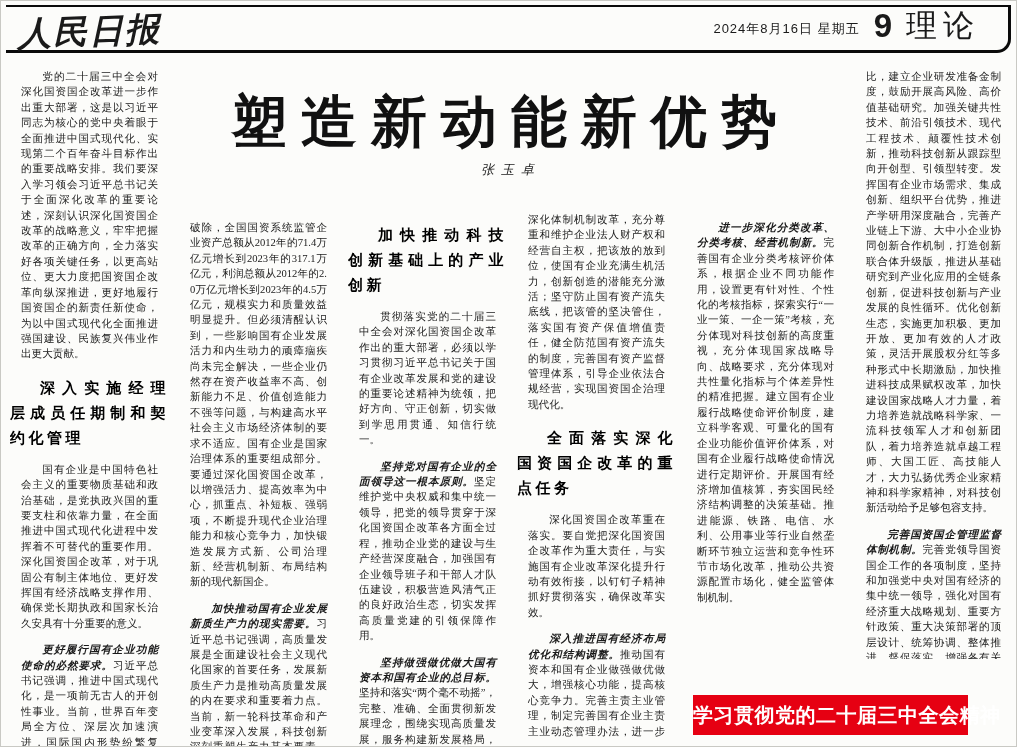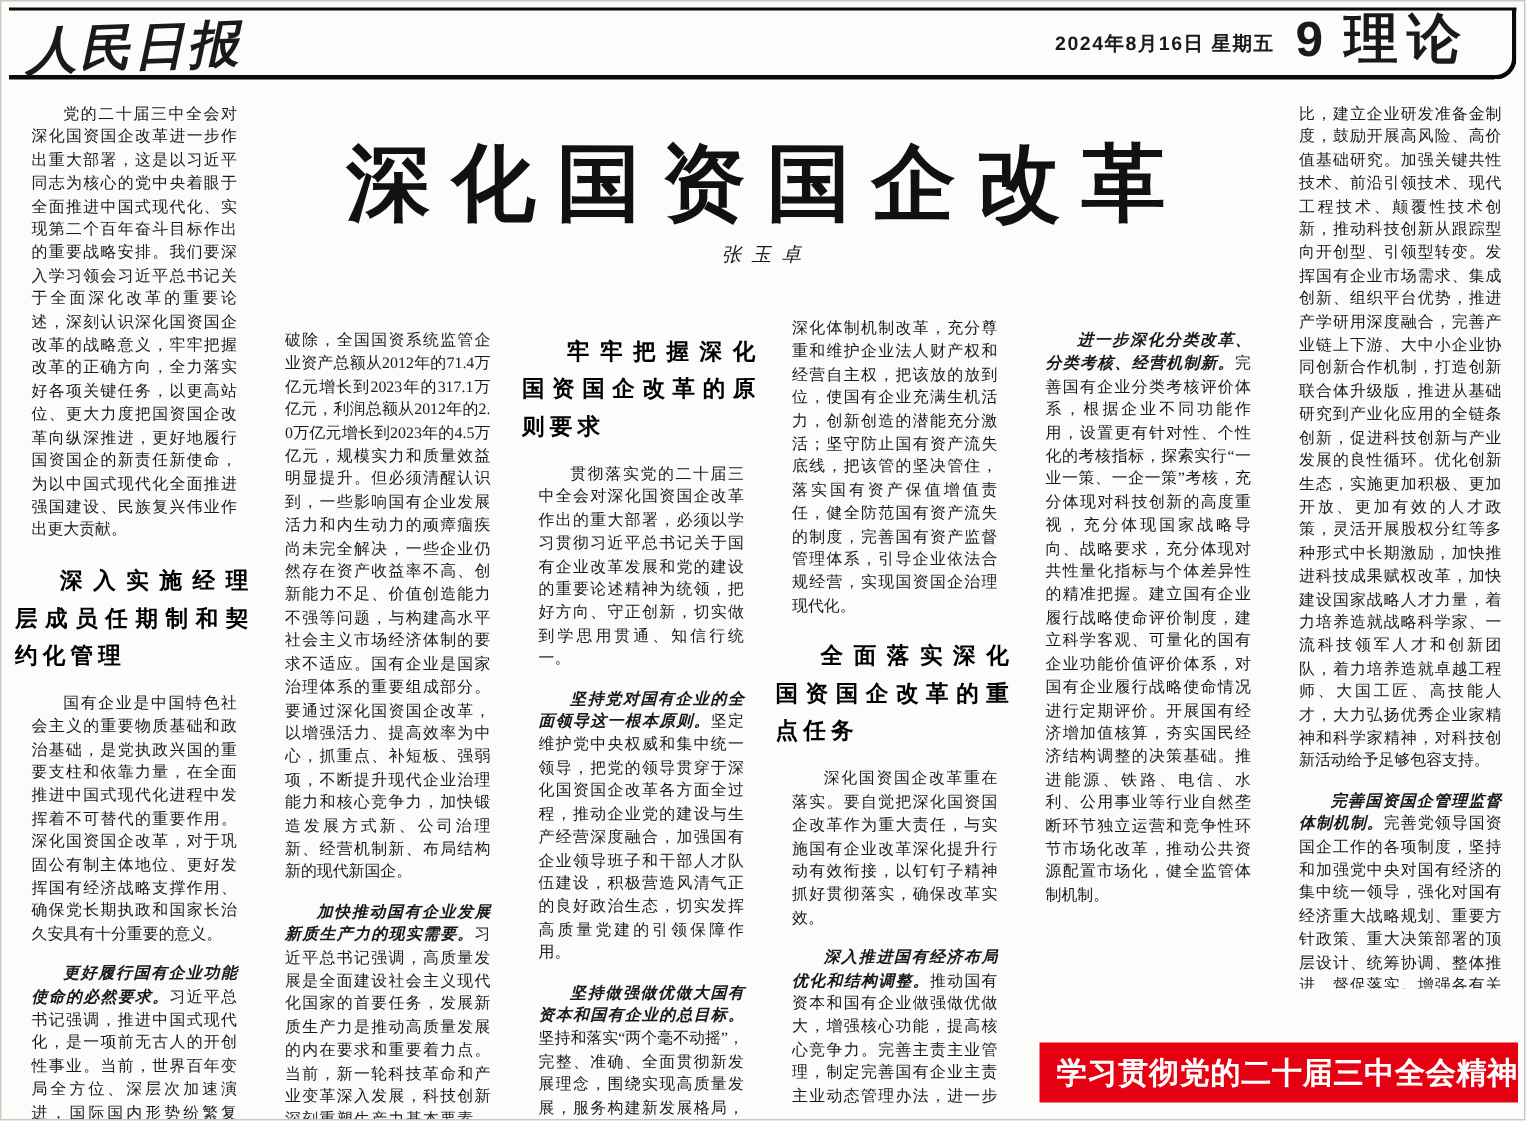--- a/index.html
+++ b/index.html
@@ -13,23 +13,23 @@
   .rule-top { position:absolute; top:4px; left:5px; right:5px; height:2px; background:#0a0a0a; }
   .rule-bottom { position:absolute; top:49px; left:5px; right:20px; height:3px; background:#0a0a0a; }
   .corner { position:absolute; top:5px; right:5px; width:16px; height:47px;
     border-right:3px solid #0a0a0a; border-bottom:3px solid #0a0a0a;
     border-bottom-right-radius:14px; }
   .logo { position:absolute; left:16px; top:8px; font-size:34px; font-weight:bold;
     font-style:italic; letter-spacing:2px; transform:rotate(-2deg);
     font-family:"Liberation Serif", serif; }
   .head-right { position:absolute; right:36px; top:6px; display:flex; align-items:flex-end; gap:14px;
     font-family:"Liberation Sans", sans-serif; }
-  .date { font-size:13px; font-weight:bold; padding-bottom:7px; letter-spacing:1px; }
+  .date { font-size:13px; font-weight:normal; padding-bottom:7px; letter-spacing:1px; }
   .pagenum { font-size:33px; font-weight:bold; line-height:38px; }
-  .section { font-size:36px; font-weight:bold; line-height:38px; letter-spacing:6px; }
+  .section { font-size:31px; font-weight:normal; line-height:38px; letter-spacing:6px; }
   
   .headline-block { position:absolute; left:176px; top:56px; width:668px; height:152px; text-align:center; }
   .headline { font-size:56px; font-weight:900; letter-spacing:14px; margin-top:28px;
     font-family:"Liberation Sans", sans-serif; color:#111; white-space:nowrap; }
   .byline { font-size:13px; letter-spacing:7px; font-style:italic; }
   
   .col { position:absolute; width:159px; font-size:10.6px; line-height:15.4px;
     text-align:justify; text-justify:inter-character; word-break:break-all;
     overflow-wrap:anywhere; overflow:hidden; }
   .col p { margin:11px; }
@@ -38,61 +38,61 @@
     line-height:25px; letter-spacing:3.5px; text-indent:2em; margin:13px 0 12px 0;
     text-align:justify; color:#000; }
   .lead { font-weight:bold; font-style:italic; }
   .col1 { left:9px;   top:57px;  height:688px; }
   .col2 { left:178px; top:208px; height:537px; }
   .col3 { left:347px; top:208px; height:537px; }
   .col4 { left:516px; top:200px; height:537px; }
   .col5 { left:685px; top:208px; height:479px; }
   .col6 { left:854px; top:57px;  height:601px; width:157px; }
   
-  .banner { position:absolute; left:692px; top:694px; width:319px; height:40px;
-    background:#e60012; color:#ffffff; display:flex; align-items:center; justify-content:flex-end;
+  .banner { position:absolute; left:692px; top:694px; width:275px; height:40px;
+    background:#e60012; color:#ffffff; display:flex; align-items:center; justify-content:flex-start;
     font-family:"Liberation Sans", sans-serif; font-size:20px; font-weight:bold;
     letter-spacing:0.5px; white-space:nowrap; }
 </style>
 </head>
 <body>
 
 <div class="page">
 
   <div class="rule-top"></div>
   <div class="rule-bottom"></div>
   <div class="corner"></div>
 
   <div class="logo">人民日报</div>
   <div class="head-right">
     <span class="date">2024年8月16日 星期五</span>
     <span class="pagenum">9</span>
     <span class="section">理论</span>
   </div>
 
   <section class="headline-block">
-    <h1 class="headline">深化国资国企改革</h1>
+    <h1 class="headline">塑造新动能新优势</h1>
     <div class="byline">张玉卓</div>
   </section>
 
   <div class="col col1">
     <p class="indent">党的二十届三中全会对深化国资国企改革进一步作出重大部署，这是以习近平同志为核心的党中央着眼于全面推进中国式现代化、实现第二个百年奋斗目标作出的重要战略安排。我们要深入学习领会习近平总书记关于全面深化改革的重要论述，深刻认识深化国资国企改革的战略意义，牢牢把握改革的正确方向，全力落实好各项关键任务，以更高站位、更大力度把国资国企改革向纵深推进，更好地履行国资国企的新责任新使命，为以中国式现代化全面推进强国建设、民族复兴伟业作出更大贡献。</p>
     <h2>深入实施经理层成员任期制和契约化管理</h2>
     <p class="indent">国有企业是中国特色社会主义的重要物质基础和政治基础，是党执政兴国的重要支柱和依靠力量，在全面推进中国式现代化进程中发挥着不可替代的重要作用。深化国资国企改革，对于巩固公有制主体地位、更好发挥国有经济战略支撑作用、确保党长期执政和国家长治久安具有十分重要的意义。</p>
     <p class="indent"><span class="lead">更好履行国有企业功能使命的必然要求。</span><span>习近平总书记强调，推进中国式现代化，是一项前无古人的开创性事业。当前，世界百年变局全方位、深层次加速演进，国际国内形势纷繁复杂，外部环境不确定、难预料成为常态，我国发展不平衡不充分问题仍然突出，推进强国建设、民族复兴伟业任务艰巨繁重。企业兴则国家兴，企业强则国家强。国有企业大多处在关系国家安全、国民经济命脉的重要行业和关键领域，是实现国家战略意图、应对外部环境变化和重大风险挑战的重要力量。要通过深化国资国企改革，切实把提升国有企业战略功能价值放在优先位置，聚焦国之大者、围绕国之所需，更好发挥科技创新、产业控制、安全支撑作用，以发展的确定性稳大局、应变局、开新局，推动党和国家事业行稳致远。</span></p>
 
   </div>
 
   <div class="col col2">
     <p>破除，全国国资系统监管企业资产总额从2012年的71.4万亿元增长到2023年的317.1万亿元，利润总额从2012年的2.0万亿元增长到2023年的4.5万亿元，规模实力和质量效益明显提升。但必须清醒认识到，一些影响国有企业发展活力和内生动力的顽瘴痼疾尚未完全解决，一些企业仍然存在资产收益率不高、创新能力不足、价值创造能力不强等问题，与构建高水平社会主义市场经济体制的要求不适应。国有企业是国家治理体系的重要组成部分。要通过深化国资国企改革，以增强活力、提高效率为中心，抓重点、补短板、强弱项，不断提升现代企业治理能力和核心竞争力，加快锻造发展方式新、公司治理新、经营机制新、布局结构新的现代新国企。</p>
     <p class="indent"><span class="lead">加快推动国有企业发展新质生产力的现实需要。</span><span>习近平总书记强调，高质量发展是全面建设社会主义现代化国家的首要任务，发展新质生产力是推动高质量发展的内在要求和重要着力点。当前，新一轮科技革命和产业变革深入发展，科技创新深刻重塑生产力基本要素，新质生产力已经在实践中形成并展示出对高质量发展的强劲推动力、支撑力。近年来，国有企业高质量发展迈出坚实步伐，但同时面临资源环境约束不断增多、传统生产力条件下的经济增长模式越来越难以为继等问题，关键核心技术受制于人的状况尚未根本扭转，对可能产生颠覆性影响的未来技术、未来产业布局还相对滞后。经济长期增长取决于全要素生产率提升，企业高质量发展关键要靠创新驱动。要通过深化国资国企改革，着力打通束缚新质生产力发展的堵点卡点，不断强化创新策源，加快推动科技创新基础上的产业创新，改造提升传统产业，培育壮大新兴产业，布局建设未来产业，开辟新领域新赛道，塑造新动能新优势，为现代化产业体系建设提供有力支撑。</span></p>
   </div>
 
   <div class="col col3">
-    <h2>牢牢把握深化国资国企改革的原则要求</h2>
+    <h2>加快推动科技创新基础上的产业创新</h2>
     <p class="indent">贯彻落实党的二十届三中全会对深化国资国企改革作出的重大部署，必须以学习贯彻习近平总书记关于国有企业改革发展和党的建设的重要论述精神为统领，把好方向、守正创新，切实做到学思用贯通、知信行统一。</p>
     <p class="indent"><span class="lead">坚持党对国有企业的全面领导这一根本原则。</span><span>坚定维护党中央权威和集中统一领导，把党的领导贯穿于深化国资国企改革各方面全过程，推动企业党的建设与生产经营深度融合，加强国有企业领导班子和干部人才队伍建设，积极营造风清气正的良好政治生态，切实发挥高质量党建的引领保障作用。</span></p>
     <p class="indent"><span class="lead">坚持做强做优做大国有资本和国有企业的总目标。</span><span>坚持和落实“两个毫不动摇”，完整、准确、全面贯彻新发展理念，围绕实现高质量发展，服务构建新发展格局，推动国有企业既坚定不移做大、更意志坚定做强做优，不断发展壮大国有经济，巩固社会主义的经济基础；发挥国有经济引领带动作用，促进各种所有制经济优势互补、共同发展。</span></p>
     <p class="indent"><span class="lead">坚持增强核心功能、提高核心竞争力的改革重点。</span><span>站位党和国家工作大局，引导国有企业强化战略安全、产业引领、国计民生、公共服务等功能，聚焦主责主业发展实体经济，提升持续创新能力和价值创造能力，加快向高质量、高效率、可持续的发展方式转变，着力塑造能够持续创造效益的独特竞争优势，培育一批具有全球竞争力的世界一流企业，切实提升国有企业功能价值，高水平实现经济属性、政治属性、社会属性的有机统一。</span></p>
 
   </div>
 
   <div class="col col4">
     <p>深化体制机制改革，充分尊重和维护企业法人财产权和经营自主权，把该放的放到位，使国有企业充满生机活力，创新创造的潜能充分激活；坚守防止国有资产流失底线，把该管的坚决管住，落实国有资产保值增值责任，健全防范国有资产流失的制度，完善国有资产监督管理体系，引导企业依法合规经营，实现国资国企治理现代化。</p>
     <h2>全面落实深化国资国企改革的重点任务</h2>

